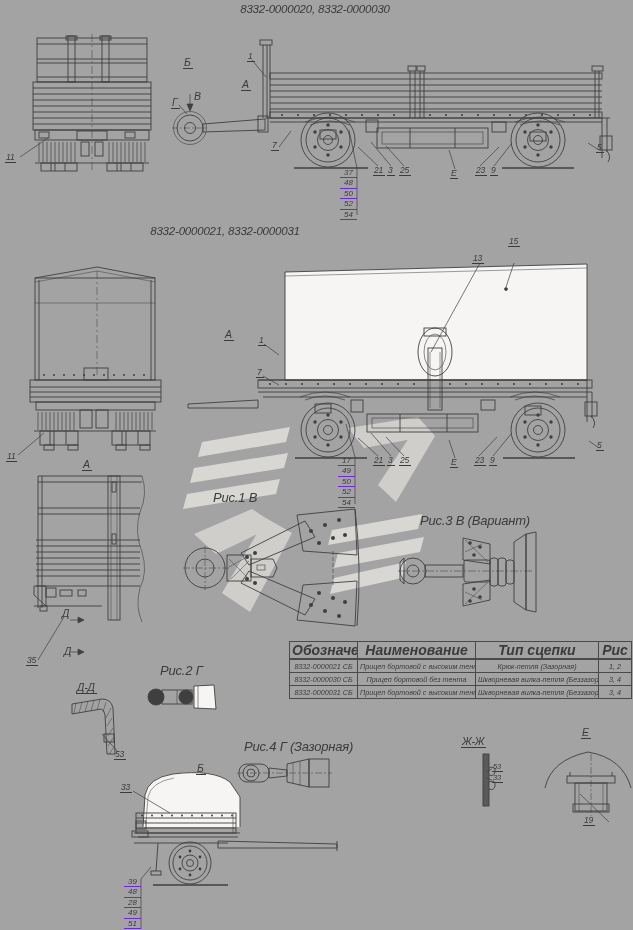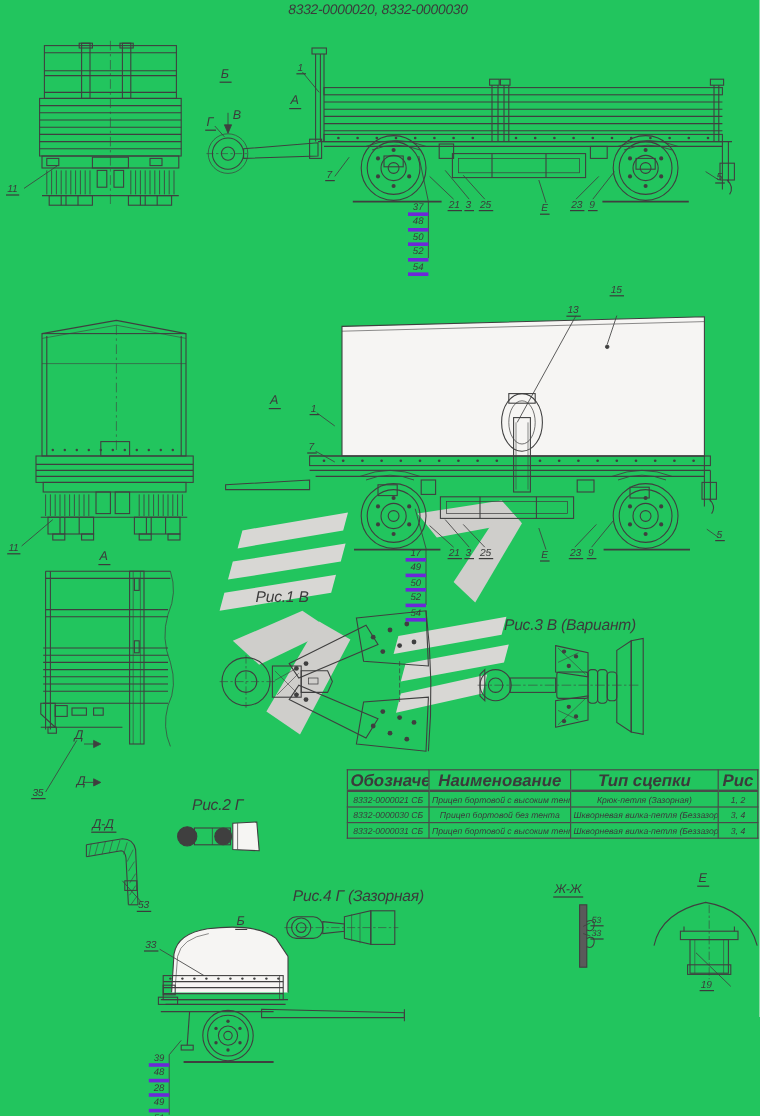--- a/index.html
+++ b/index.html
@@ -1,27 +1,27 @@
 <!DOCTYPE html>
 <html><head>
 <meta charset="utf-8">
 <style>
   html,body{margin:0;padding:0;background:#eceae7;}
-  .cv{position:relative;width:633px;height:930px;margin:0 auto;background:#22c55e;
+  .cv{position:relative;width:633px;height:930px;margin:0 auto;background:#a3a3a3;
       font-family:"Liberation Sans",sans-serif;overflow:hidden;}
   .lbl{position:absolute;color:#3b3b3b;font-style:italic;white-space:nowrap;z-index:6;
        letter-spacing:-0.2px;line-height:1;}
   .t{font-size:11.5px;text-align:center;}
   .fig{font-size:13px;}
   .v{font-size:10.5px;}
   .c{font-size:8.5px;}
   .u{border-bottom:1px solid #3b3b3b;padding:0 2px 0 1px;}
   .stack{position:absolute;z-index:6;}
   .stack span{display:block;width:17px;font:italic 8px "Liberation Sans",sans-serif;
-      color:#3b3b3b;border-bottom:3px solid #6d28d9;text-align:center;
+      color:#3b3b3b;border-bottom:1px solid #6d28d9;text-align:center;
       height:9.4px;line-height:9px;}
   svg.d{position:absolute;z-index:3;overflow:visible;}
   svg.wm{position:absolute;z-index:1;}
   svg.ov{position:absolute;left:0;top:0;z-index:5;pointer-events:none;}
   .tbl{position:absolute;left:289px;top:641px;width:342px;border-collapse:collapse;
        z-index:6;table-layout:fixed;}
   .tbl th,.tbl td{border:1px solid #4a4a4a;color:#3b3b3b;font-style:italic;
        padding:0 2px;overflow:hidden;white-space:nowrap;}
   .tbl th{font-size:14px;font-weight:bold;height:15px;border-bottom:2px solid #4a4a4a;}
   .tbl td{font-size:7.2px;height:12px;text-align:center;}
@@ -41,20 +41,21 @@
       <polygon points="240,9 255,24 216,90 198,73" fill="#cfcecb"></polygon>
       <polygon points="152,118 242,102 238,117 148,133"></polygon>
       <polygon points="158,141 244,125 240,140 154,156"></polygon>
       <polygon points="14,122 72,97 96,113 36,142" fill="#cfcecb"></polygon>
       <polygon points="86,106 112,121 70,200 42,181" fill="#cfcecb"></polygon>
       <polygon points="154,166 226,150 222,166 150,182"></polygon>
     </g>
   </svg>
 
   <div class="lbl t" style="left:120px;top:4px;width:390px">8332-0000020, 8332-0000030</div>
+  <div class="lbl t" style="left:95px;top:226px;width:260px">8332-0000021, 8332-0000031</div>
 
   <svg class="d" style="left:25px;top:36px" width="135" height="135" viewBox="0 0 135 135" fill="none" stroke="#3f3f3f" stroke-width="0.9">
     <rect x="12" y="2" width="110" height="44"></rect>
     <line x1="12" y1="8" x2="122" y2="8"></line>
       <line x1="12" y1="23" x2="122" y2="23"></line>
       <line x1="12" y1="27" x2="122" y2="27"></line>
       <line x1="12" y1="41" x2="122" y2="41"></line>
     <rect x="43" y="0" width="7" height="46"></rect>
       <rect x="41" y="0" width="11" height="4"></rect>
     <rect x="77" y="0" width="7" height="46"></rect>

